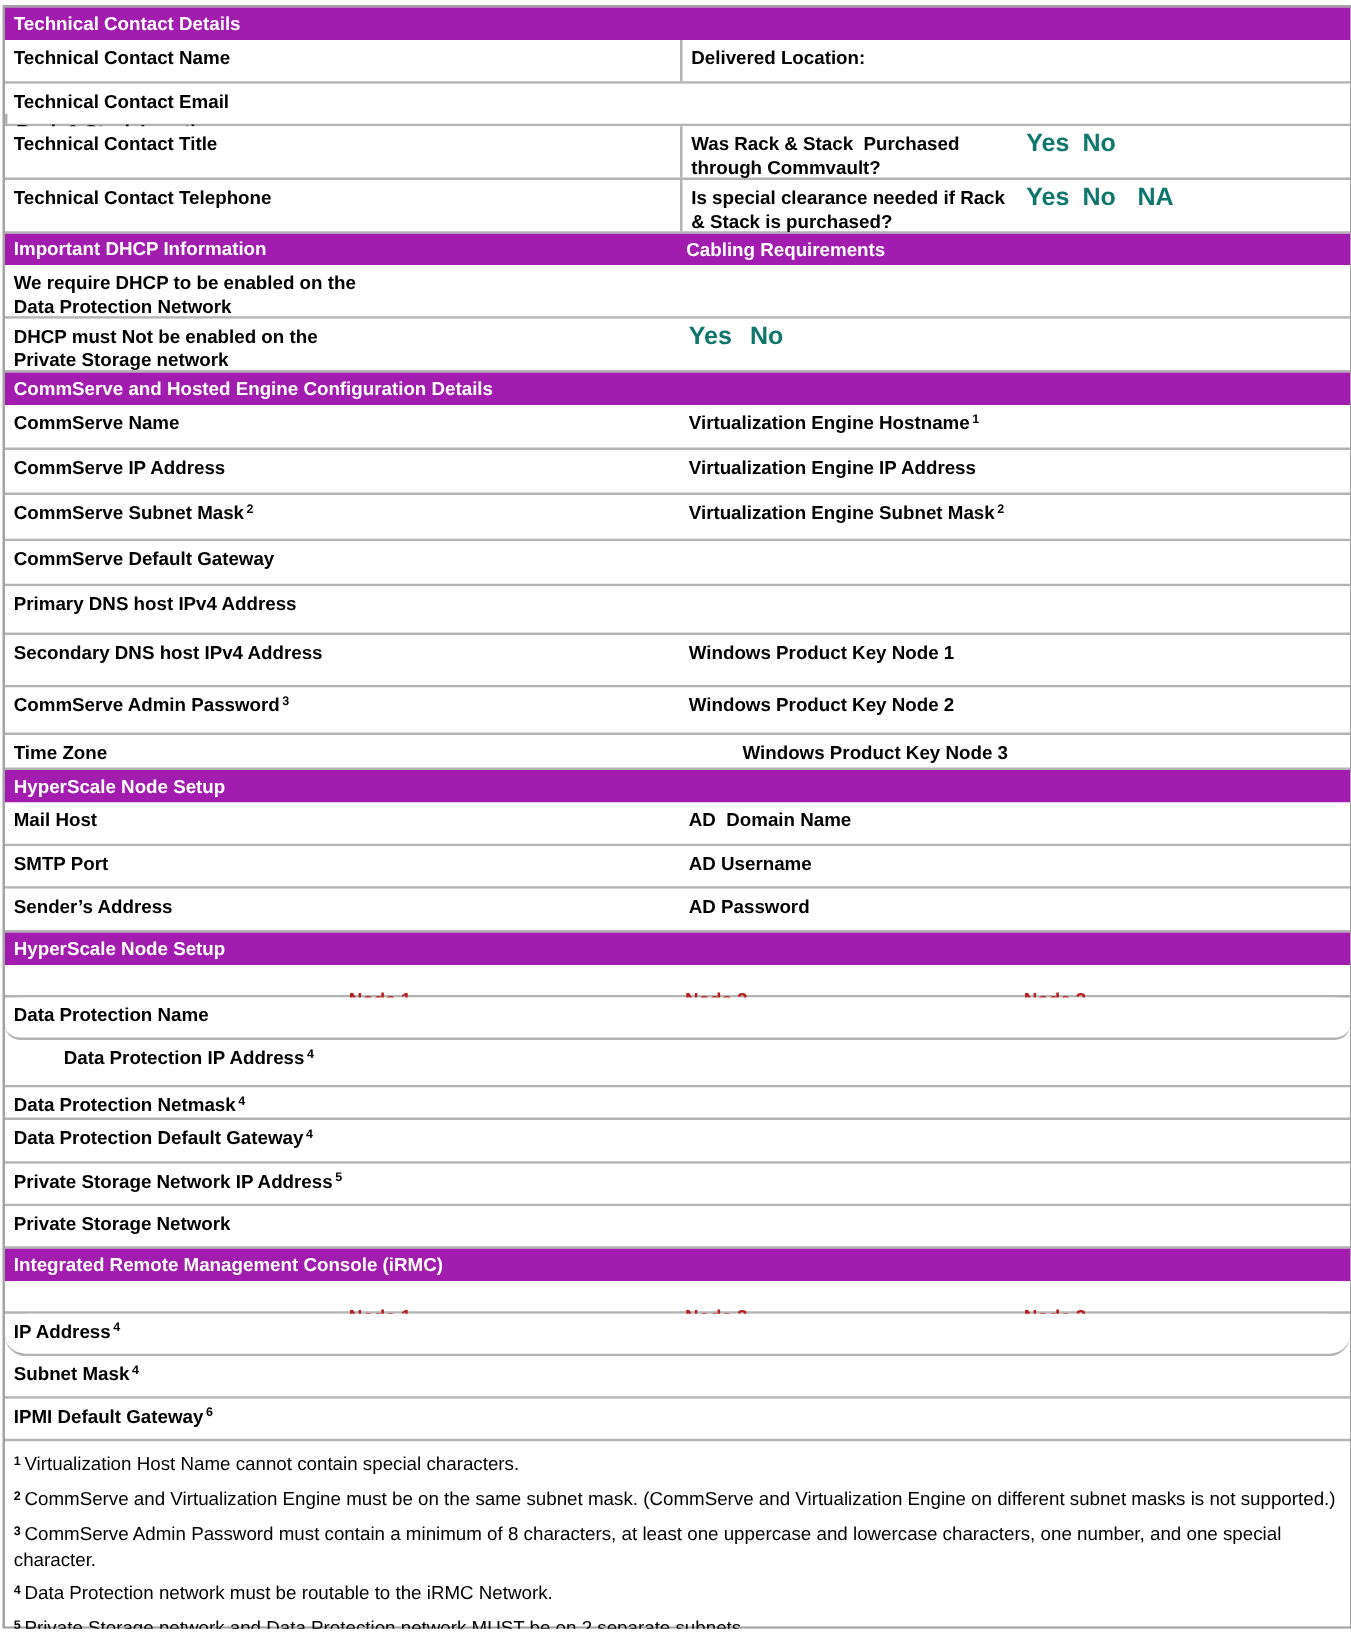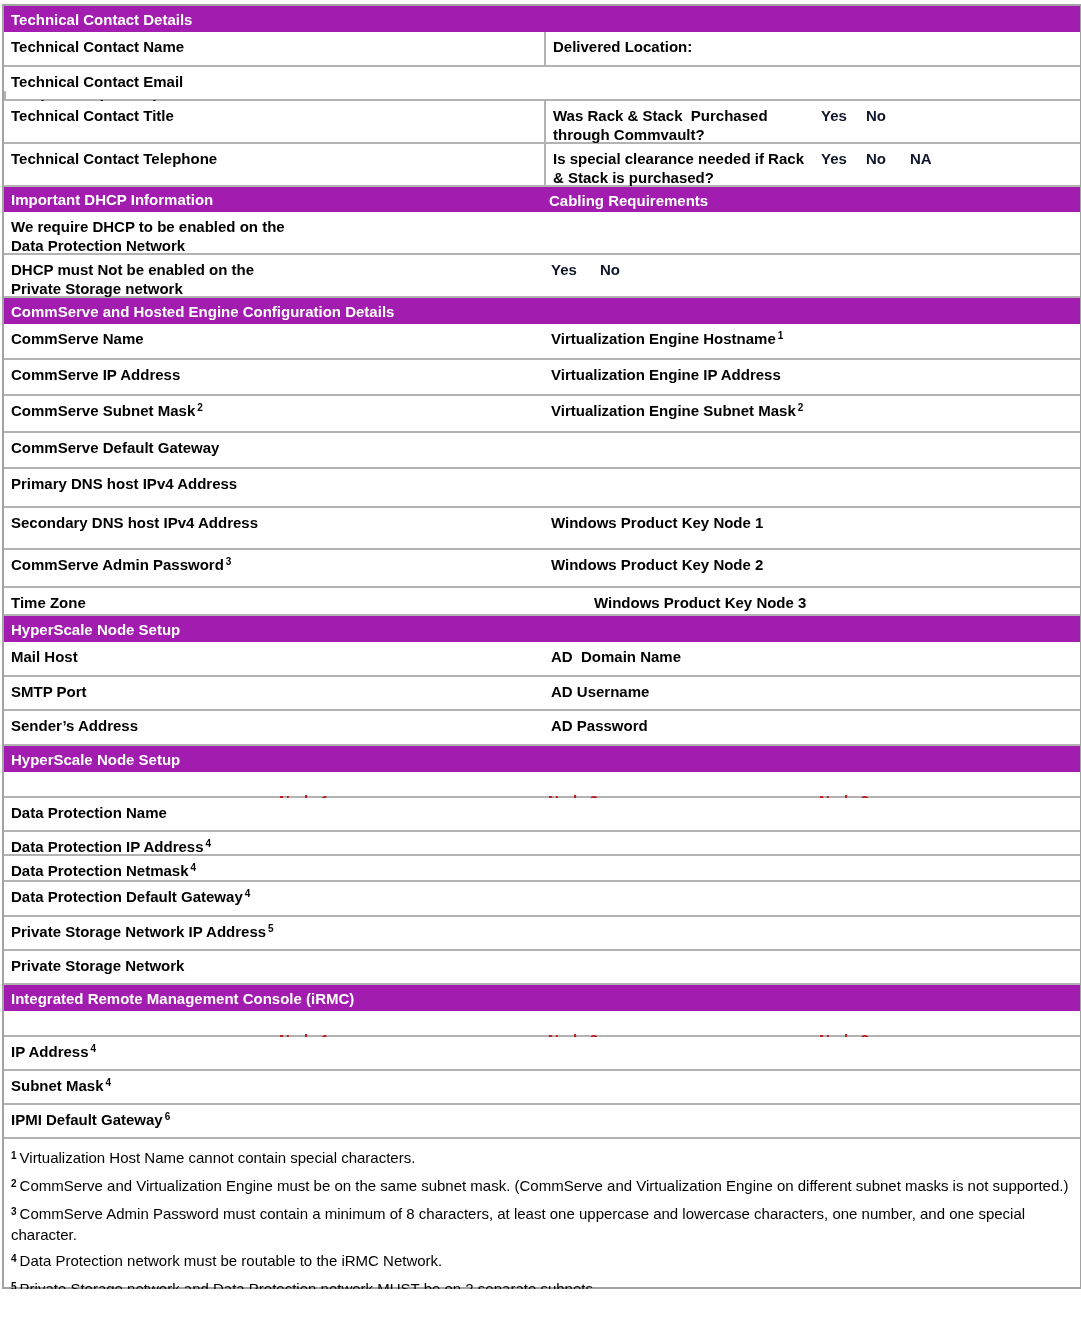--- a/index.html
+++ b/index.html
@@ -55,23 +55,23 @@
     font-weight:bold;
     font-size:10px;
     position:relative;
     top:-5px;
     margin-left:2px;
   }
   .choice{
     position:absolute;
     top:5px;
     font-weight:bold;
-    font-size:15px;
+    font-size:20px;
     line-height:19px;
-    color:#0f172a;
+    color:#0f766e;
     text-align:right;
   }
   .nodesrow{
     position:relative;
     border-bottom:2px solid #b3b3b3;
     box-sizing:border-box;
     background:#fff;
   }
   .nodesrow .nodehdr{
     position:absolute;
@@ -188,25 +188,25 @@
       <div class="cell right"><span class="lbl"><span>AD Password</span></span></div>
     </div>
     <div class="bar" style="height: 26px;">
       <span>HyperScale Node Setup</span>
     </div>
     <div class="nodesrow" style="height: 26px;">
       <span class="nodehdr" style="left: 300px;">Node 1</span>
       <span class="nodehdr" style="left: 569px;">Node 2</span>
       <span class="nodehdr" style="left: 840px;">Node 3</span>
     </div>
-    <div class="row" style="height: 34px;">
+    <div class="row" style="height: 34px; border-radius: 12px;">
       <div class="cell left"><span class="lbl"><span>Data Protection Name</span></span></div>
       <div class="cell right"></div>
     </div>
-    <div class="row" style="height: 24px;">
+    <div class="row" style="height: 38px; padding-left: 40px;">
       <div class="cell left"><span class="lbl"><span>Data Protection IP Address</span><span class="supmark">4</span></span></div>
       <div class="cell right"></div>
     </div>
     <div class="row" style="height: 26px;">
       <div class="cell left"><span class="lbl"><span>Data Protection Netmask</span><span class="supmark">4</span></span></div>
       <div class="cell right"></div>
     </div>
     <div class="row" style="height: 35px;">
       <div class="cell left"><span class="lbl"><span>Data Protection Default Gateway</span><span class="supmark">4</span></span></div>
       <div class="cell right"></div>
@@ -220,21 +220,21 @@
       <div class="cell right"></div>
     </div>
     <div class="bar" style="height: 26px;">
       <span>Integrated Remote Management Console (iRMC)</span>
     </div>
     <div class="nodesrow" style="height: 26px;">
       <span class="nodehdr" style="left: 300px;">Node 1</span>
       <span class="nodehdr" style="left: 569px;">Node 2</span>
       <span class="nodehdr" style="left: 840px;">Node 3</span>
     </div>
-    <div class="row" style="height: 34px;">
+    <div class="row" style="height: 34px; border-radius: 17px;">
       <div class="cell left"><span class="lbl"><span>IP Address</span><span class="supmark">4</span></span></div>
       <div class="cell right"></div>
     </div>
     <div class="row" style="height: 34px;">
       <div class="cell left"><span class="lbl"><span>Subnet Mask</span><span class="supmark">4</span></span></div>
       <div class="cell right"></div>
     </div>
     <div class="row" style="height: 34px;">
       <div class="cell left"><span class="lbl"><span>IPMI Default Gateway</span><span class="supmark">6</span></span></div>
       <div class="cell right"></div>

